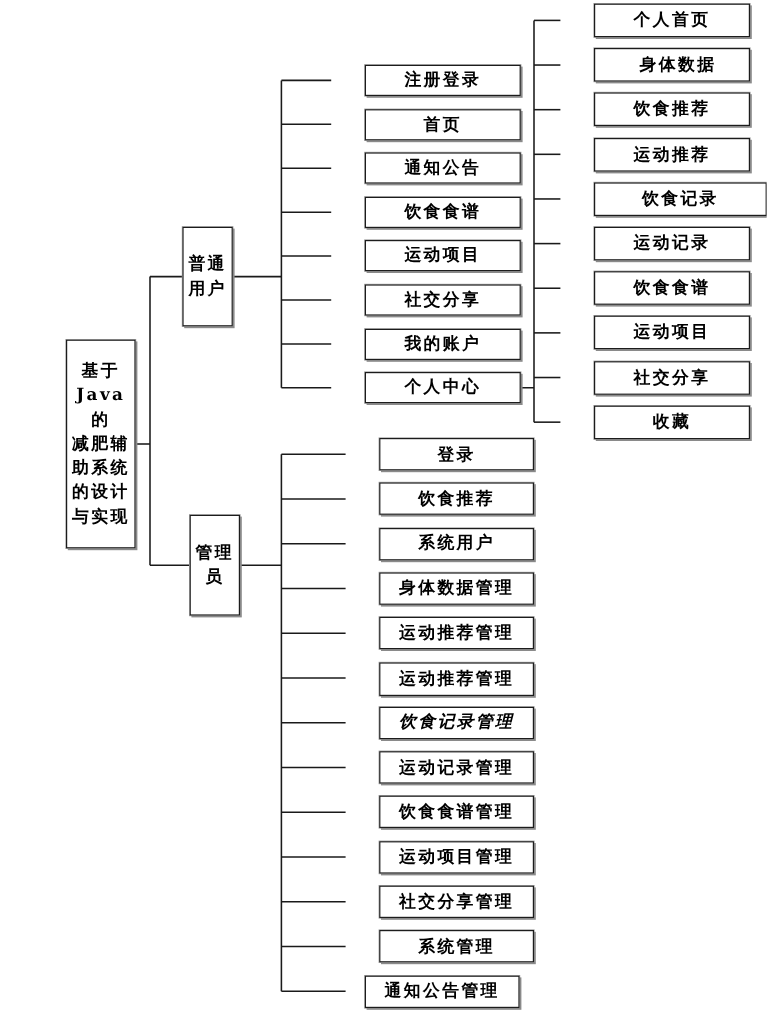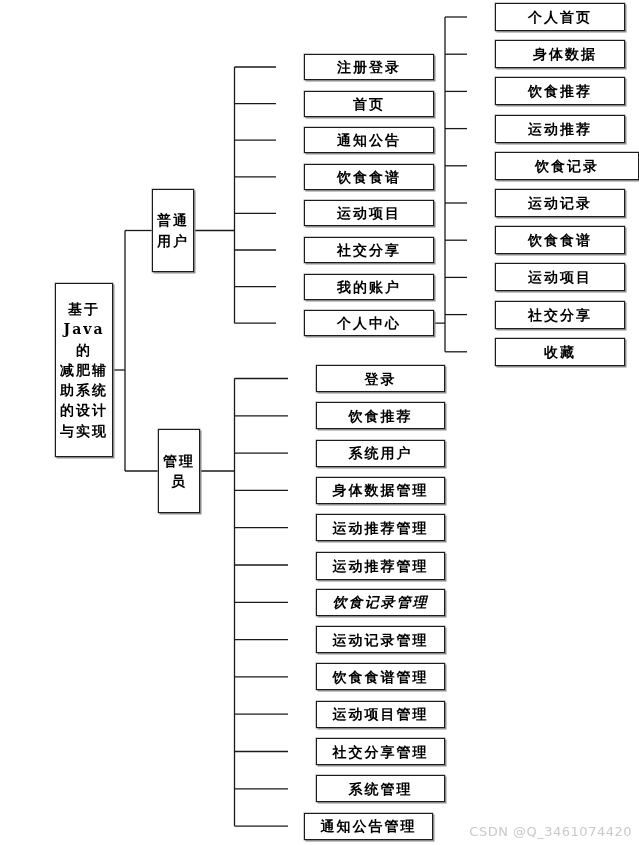--- a/index.html
+++ b/index.html
@@ -128,14 +128,13 @@
       <div class="node leaf" style="left: 288px; top: 514.2px; width: 129px; height: 27px;">运动推荐管理</div>
       <div class="node leaf" style="left: 288px; top: 551.5px; width: 129px; height: 28px;">运动推荐管理</div>
       <div class="node leaf" style="left: 288px; top: 588.8px; width: 129px; height: 27px; font-style: italic;">饮食记录管理</div>
       <div class="node leaf" style="left: 288px; top: 626.1px; width: 129px; height: 27px;">运动记录管理</div>
       <div class="node leaf" style="left: 288px; top: 663.4px; width: 129px; height: 27px;">饮食食谱管理</div>
       <div class="node leaf" style="left: 288px; top: 700.7px; width: 129px; height: 27px;">运动项目管理</div>
       <div class="node leaf" style="left: 288px; top: 738px; width: 129px; height: 27px;">社交分享管理</div>
       <div class="node leaf" style="left: 288px; top: 775.3px; width: 129px; height: 27px;">系统管理</div>
       <div class="node leaf" style="left: 276px; top: 812.6px; width: 129px; height: 27px;">通知公告管理</div>
     </div>
-  <div class="watermark">CSDN @Q_3461074420</div>
 </div>
 
 </body></html>

